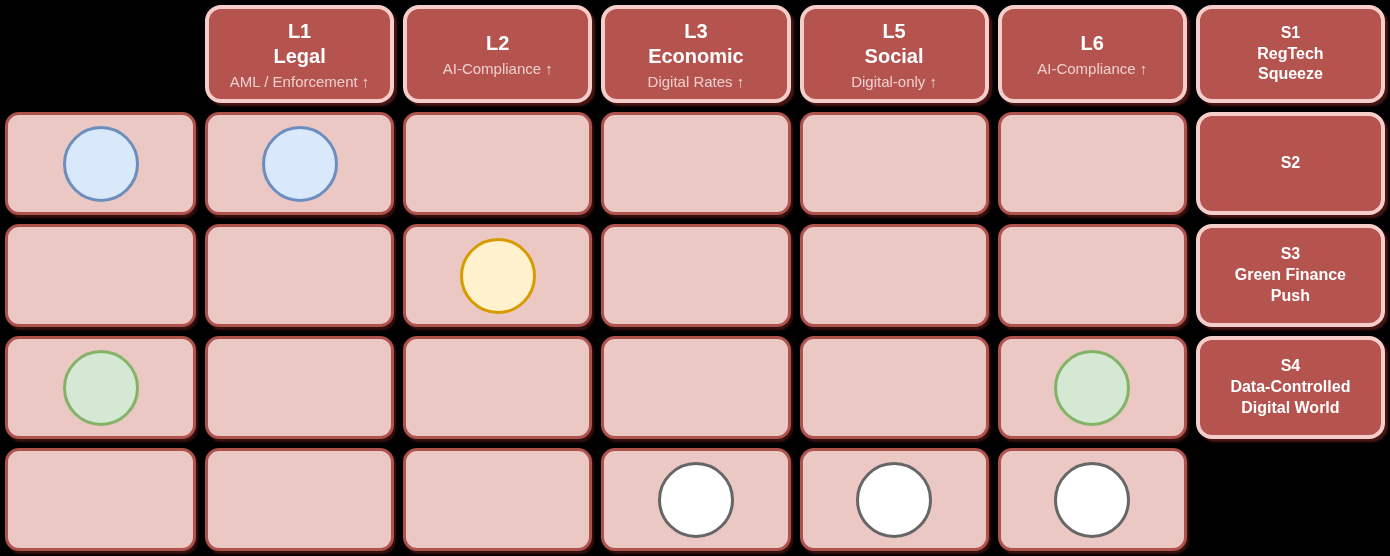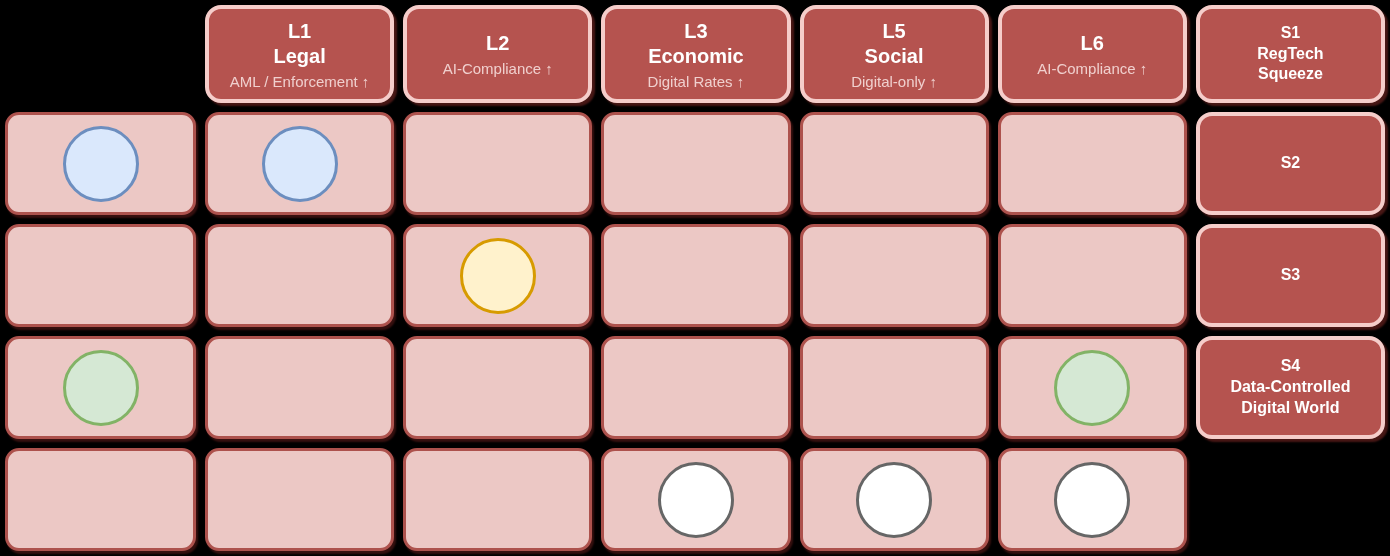--- a/index.html
+++ b/index.html
@@ -133,20 +133,22 @@
   <div class="cell"></div>
   <div class="cell">
       <div class="marker" style="background: rgb(255, 242, 204); border-color: rgb(215, 155, 0);"></div>
     </div>
   <div class="cell"></div>
   <div class="cell"></div>
   <div class="cell"></div>
 
   <div class="row-header">
     <div class="row-title">S3</div>
+    <div class="row-title">Green Finance
+Push</div>
   </div>
   <div class="cell">
       <div class="marker" style="background: rgb(213, 232, 212); border-color: rgb(130, 179, 102);"></div>
     </div>
   <div class="cell"></div>
   <div class="cell"></div>
   <div class="cell"></div>
   <div class="cell"></div>
   <div class="cell">
       <div class="marker" style="background: rgb(213, 232, 212); border-color: rgb(130, 179, 102);"></div>

